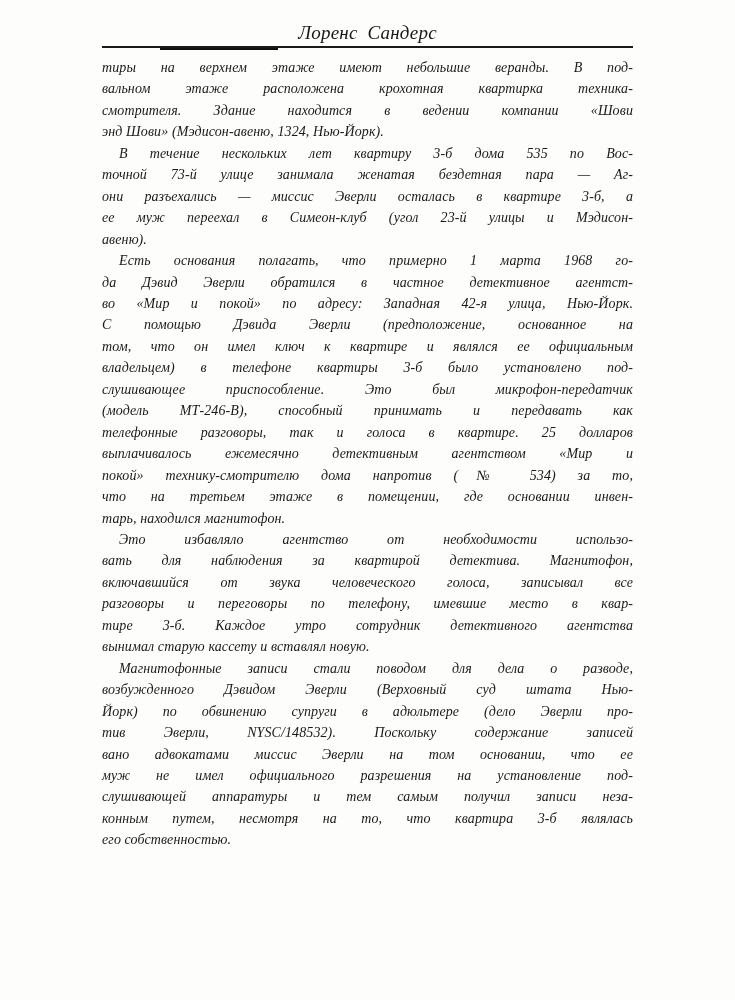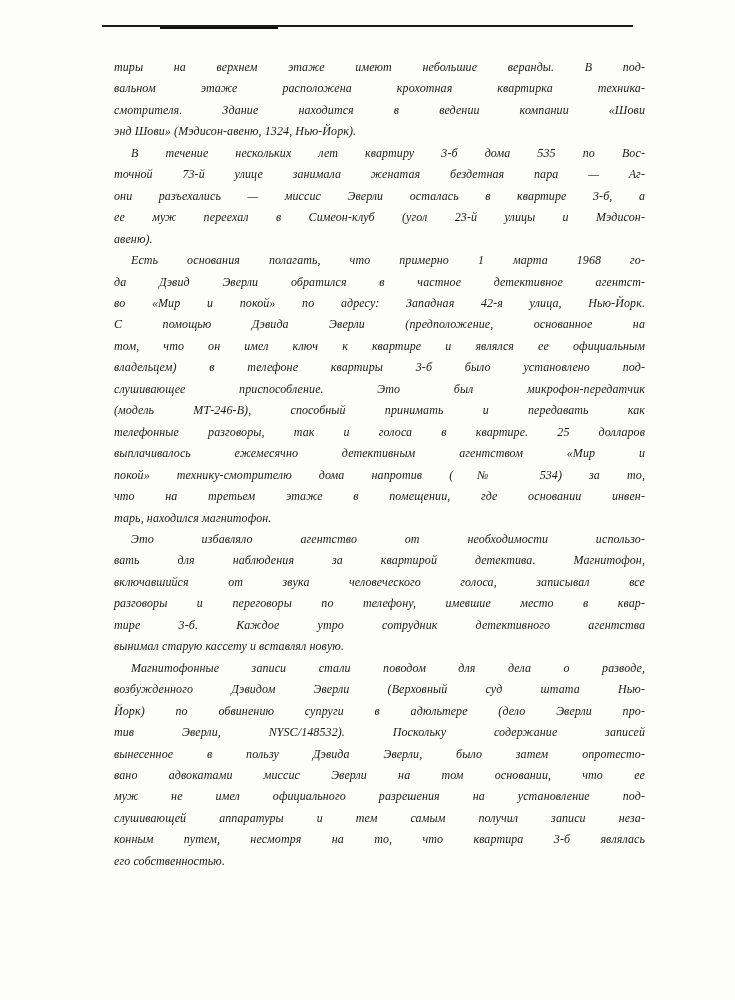--- a/index.html
+++ b/index.html
@@ -43,24 +43,23 @@
     left: 58px;
     width: 118px;
     height: 2px;
     background: #111;
   }
   .body-text {
     position: absolute;
     top: 57px;
     left: 102px;
     width: 531px;
-    font-size: 12px;
+    font-size: 14px;
     line-height: 21.45px;
     letter-spacing: 0.1px;
-    margin-left: 12px;
   }
   .paragraph { margin: 0; }
   .line {
     text-align: justify;
     text-align-last: justify;
     white-space: nowrap; 
   }
   .line { white-space: normal; }
   .line.indent { padding-left: 17px; }
   .line.para-end { text-align-last: left; }
@@ -74,20 +73,21 @@
     font-size: 16.5px;
     letter-spacing: 1px;
   }
 </style>
 </head>
 <body>
 
 <div class="page">
 
   <div class="running-header">
+    <div class="header-text">Лоренс Сандерс</div>
     <div class="header-rule">
       <div class="header-rule-artifact"></div>
     </div>
   </div>
 
   <div class="body-text">
       <div class="paragraph">
         <div class="line">тиры на верхнем этаже имеют небольшие веранды. В под-</div>
         <div class="line">вальном этаже расположена крохотная квартирка техника-</div>
         <div class="line">смотрителя. Здание находится в ведении компании «Шови</div>
@@ -121,21 +121,20 @@
         <div class="line">включавшийся от звука человеческого голоса, записывал все</div>
         <div class="line">разговоры и переговоры по телефону, имевшие место в квар-</div>
         <div class="line">тире 3-б. Каждое утро сотрудник детективного агентства</div>
         <div class="line para-end">вынимал старую кассету и вставлял новую.</div>
       </div>
       <div class="paragraph">
         <div class="line indent">Магнитофонные записи стали поводом для дела о разводе,</div>
         <div class="line">возбужденного Дэвидом Эверли (Верховный суд штата Нью-</div>
         <div class="line">Йорк) по обвинению супруги в адюльтере (дело Эверли про-</div>
         <div class="line">тив Эверли, NYSC/148532). Поскольку содержание записей</div>
-        <div class="line">вынесенное в пользу Дэвида Эверли, было затем опротесто-</div>
         <div class="line">вано адвокатами миссис Эверли на том основании, что ее</div>
         <div class="line">муж не имел официального разрешения на установление под-</div>
         <div class="line">слушивающей аппаратуры и тем самым получил записи неза-</div>
         <div class="line">конным путем, несмотря на то, что квартира 3-б являлась</div>
         <div class="line para-end">его собственностью.</div>
       </div>
     </div>
 
 
 </div>

